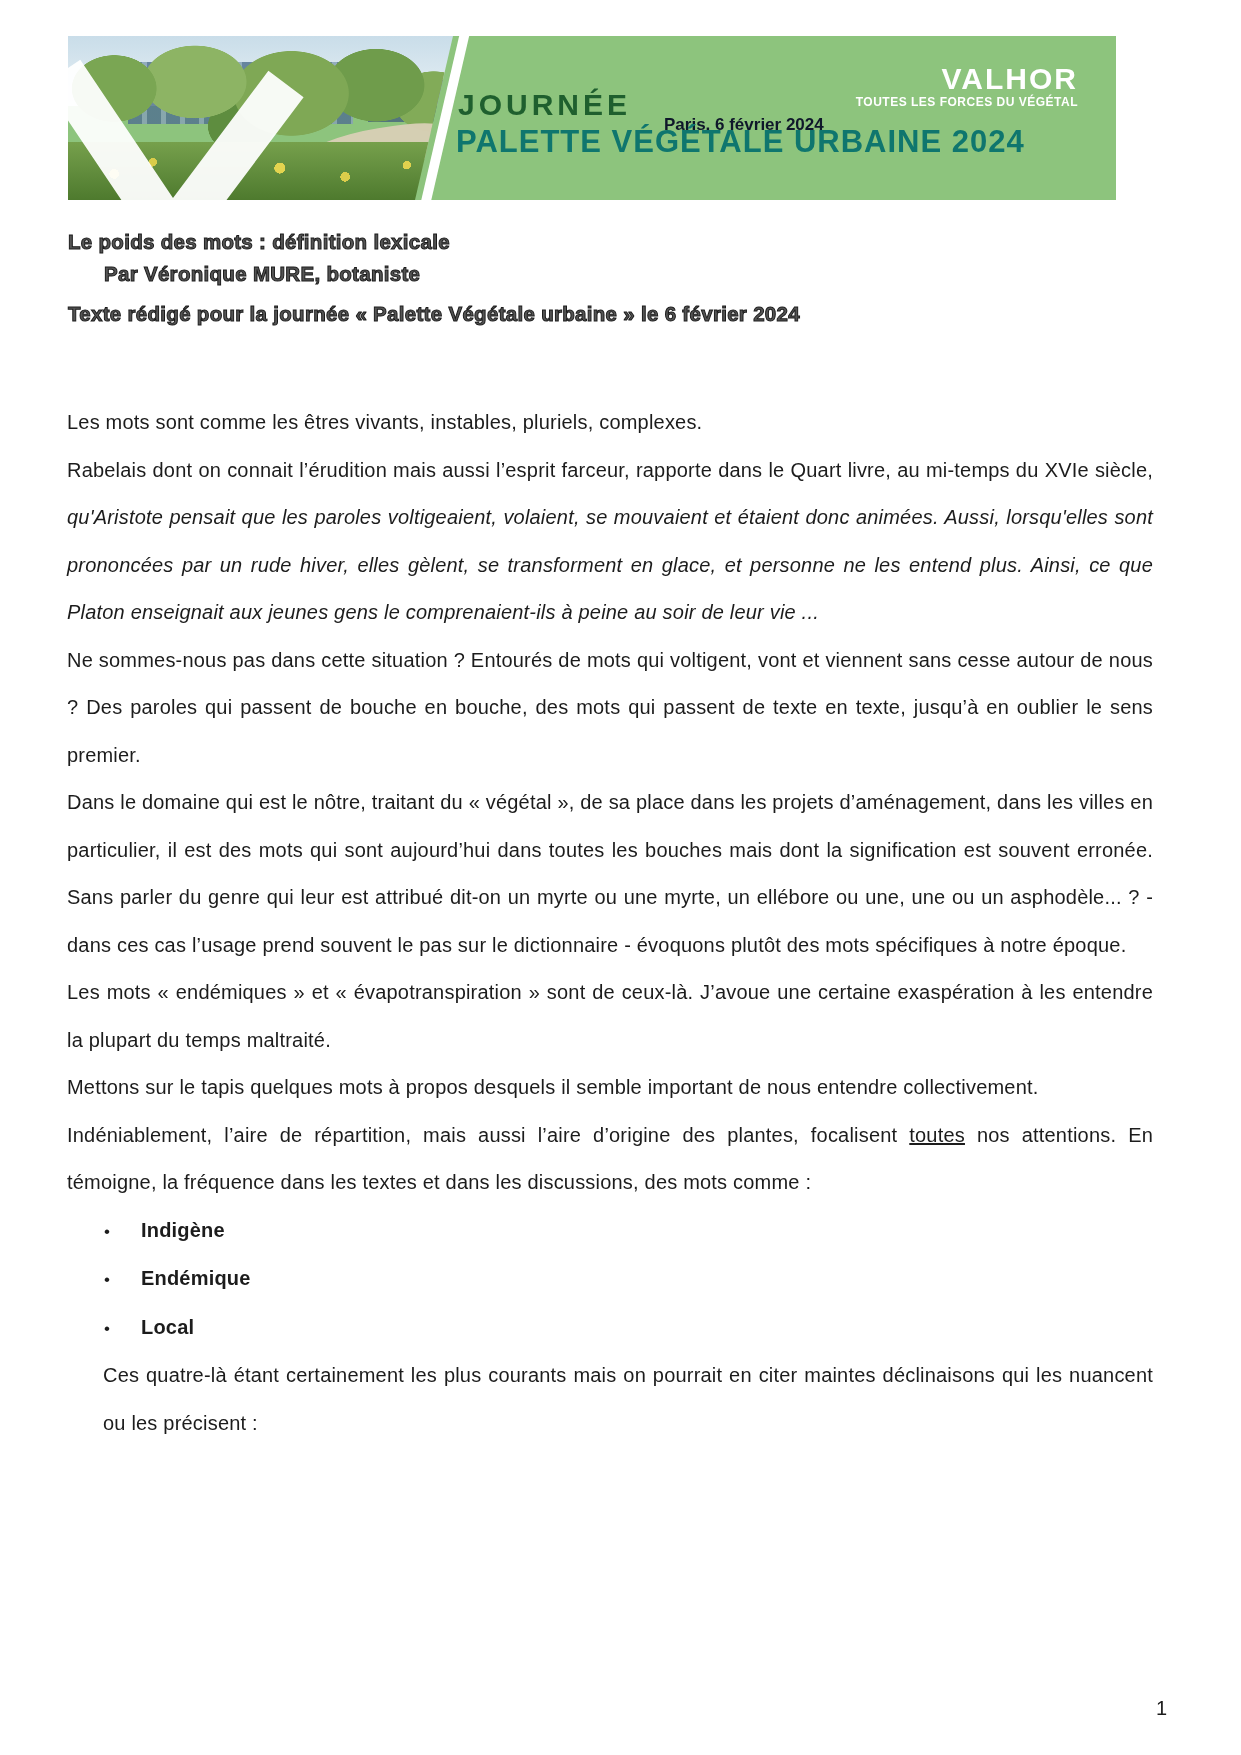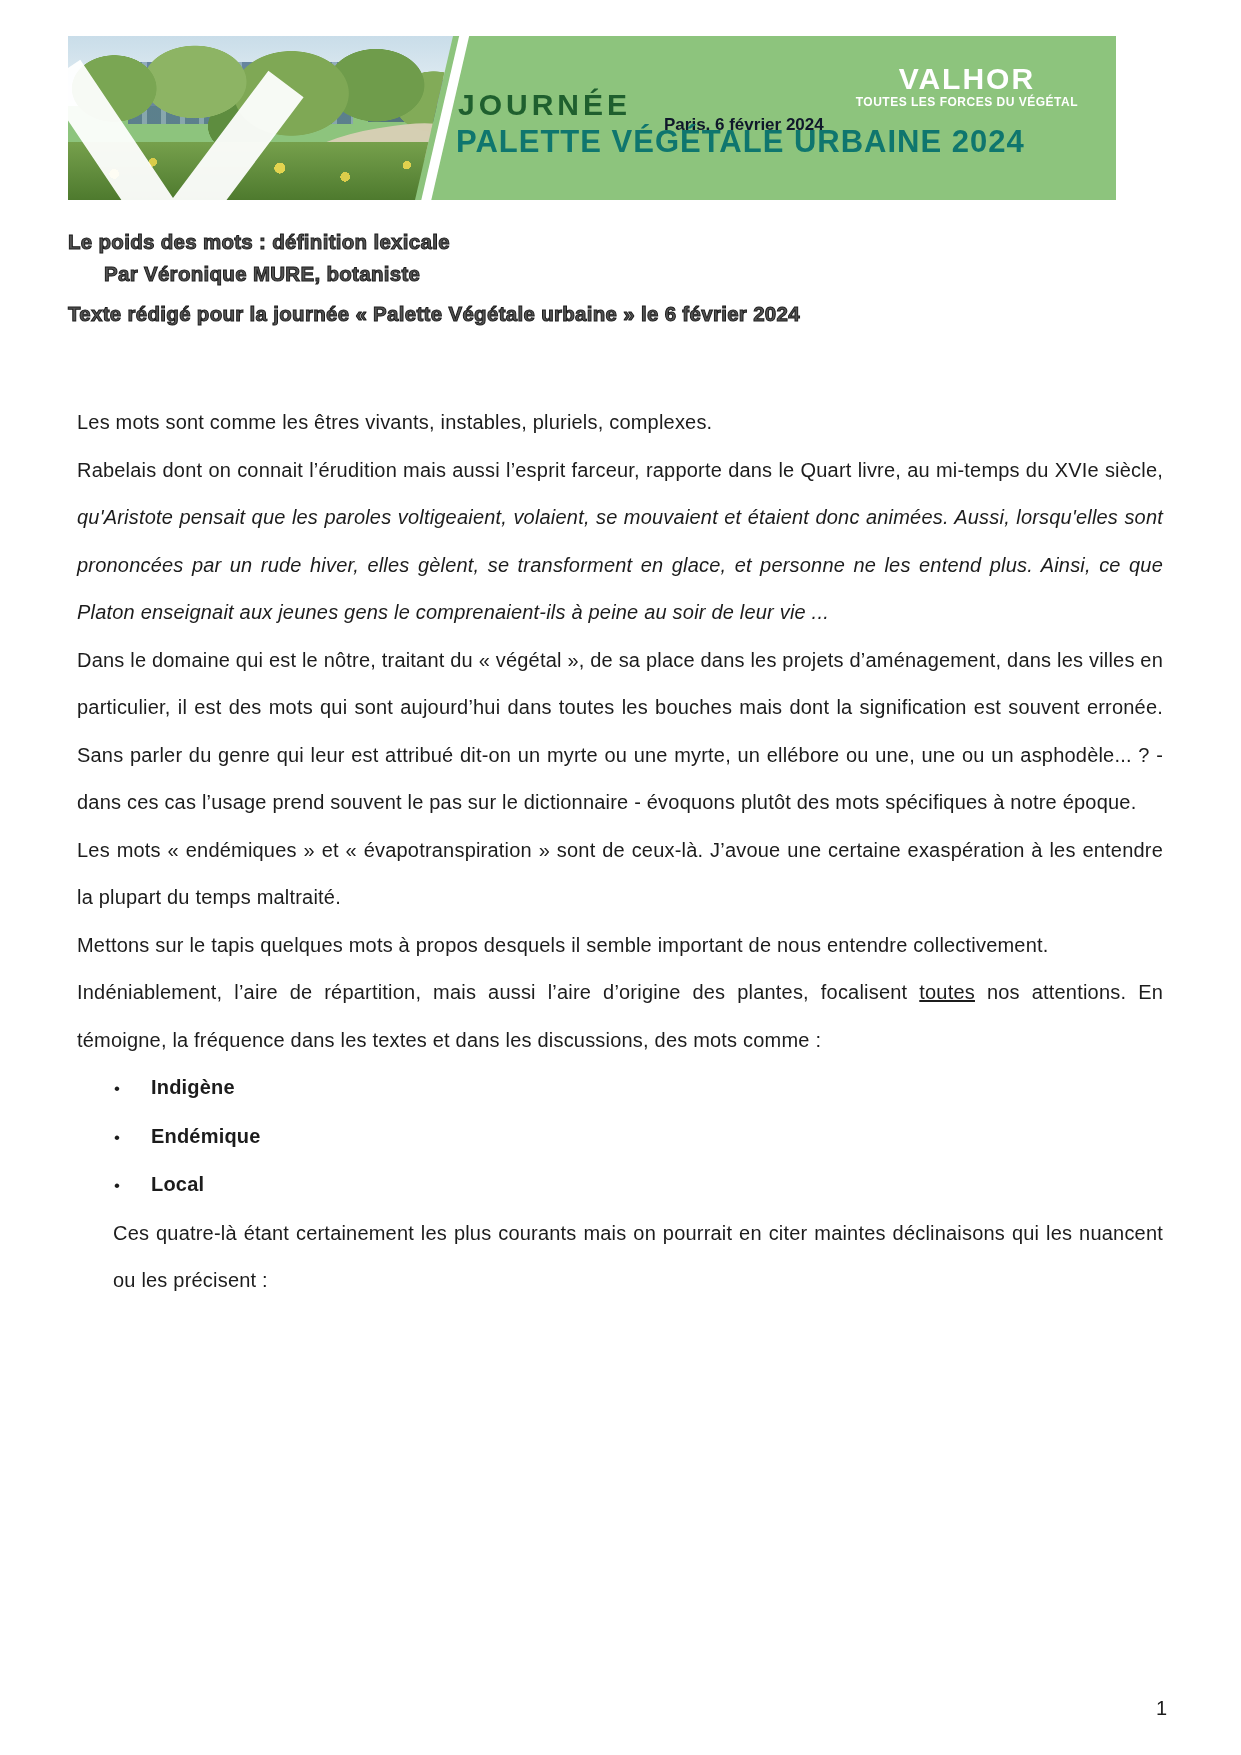--- a/index.html
+++ b/index.html
@@ -39,32 +39,32 @@
       radial-gradient(7px 7px at 88% 40%, #e0d24e 0 60%, transparent 61%),
       linear-gradient(#76a04c,#4e7a2e);}
   .v-mark{position:absolute;left:-14px;top:18px;width:250px;height:170px;}
   .boundary-stripe{position:absolute;left:372px;top:-6px;width:10px;height:178px;background:#ffffff;
                    transform:skewX(-13deg);}
   .journee{position:absolute;left:390px;top:52px;font-size:30px;font-weight:600;
            letter-spacing:4px;color:#1f5f2e;}
   .paris-date{position:absolute;left:596px;top:79px;font-size:17px;font-weight:600;color:#0f172a;}
   .palette-title{position:absolute;left:388px;top:88px;font-size:31px;font-weight:800;
                  letter-spacing:1px;color:#0f766e;white-space:nowrap;}
-  .valhor{position:absolute;right:38px;top:28px;text-align:center;color:#ffffff;}
+  .valhor{position:absolute;right:38px;top:28px;text-align:right;color:#ffffff;}
   .valhor-name{font-size:30px;font-weight:800;letter-spacing:2px;line-height:30px;}
   .valhor-tagline{font-size:12px;font-weight:700;letter-spacing:.5px;margin-top:1px;}
 
   
   .hollow{font-weight:700;color:#555555;-webkit-text-stroke:1px #1a1a1a;letter-spacing:.3px;}
   .doc-title-1{position:absolute;left:68px;top:230px;font-size:20.5px;}
   .doc-title-2{position:absolute;left:68px;top:262px;font-size:20.5px;padding-left:36px;}
   .doc-subtitle{position:absolute;left:68px;top:302px;font-size:20.5px;}
 
   
-  .body-text{position:absolute;left:77px;top:399px;width:1086px;font-size:20px;
+  .body-text{position:absolute;left:67px;top:399px;width:1086px;font-size:20px;
              line-height:47.5px;color:#1c1c1c;text-align:justify;letter-spacing:.2px;}
   .body-text p{margin:0;}
   .r-normal{}
   .r-italic{font-style:italic;}
   .r-underline{text-decoration:underline;}
   p.bullet{text-align:left;padding-left:37px;}
   .dot{display:inline-block;width:37px;font-size:17px;}
   .b-label{font-weight:600;}
   p.indent{padding-left:36px;}
 
@@ -104,20 +104,21 @@
     </div>
   </div>
 
   <div class="doc-title-1 hollow">Le poids des mots : définition lexicale</div>
   <div class="doc-title-2 hollow">Par Véronique MURE, botaniste</div>
   <div class="doc-subtitle hollow">Texte rédigé pour la journée « Palette Végétale urbaine » le 6 février 2024</div>
 
   <div class="body-text">
       <p class="paragraph"><span class="r-normal">Les mots sont comme les êtres vivants, instables, pluriels, complexes.</span></p>
       <p class="paragraph"><span class="r-normal">Rabelais dont on connait l’érudition mais aussi l’esprit farceur, rapporte dans le Quart livre, au mi-temps du XVIe siècle, </span><span class="r-italic">qu'Aristote pensait que les paroles voltigeaient, volaient, se mouvaient et étaient donc animées. Aussi, lorsqu'elles sont prononcées par un rude hiver, elles gèlent, se transforment en glace, et personne ne les entend plus. Ainsi, ce que Platon enseignait aux jeunes gens le comprenaient-ils à peine au soir de leur vie ...</span></p>
+      <p class="paragraph"><span class="r-normal">Ne sommes-nous pas dans cette situation ? Entourés de mots qui voltigent, vont et viennent sans cesse autour de nous ? Des paroles qui passent de bouche en bouche, des mots qui passent de texte en texte, jusqu’à en oublier le sens premier.</span></p>
       <p class="paragraph"><span class="r-normal">Dans le domaine qui est le nôtre, traitant du « végétal », de sa place dans les projets d’aménagement, dans les villes en particulier, il est des mots qui sont aujourd’hui dans toutes les bouches mais dont la signification est souvent erronée. Sans parler du genre qui leur est attribué dit-on un myrte ou une myrte, un ellébore ou une, une ou un asphodèle... ? - dans ces cas l’usage prend souvent le pas sur le dictionnaire - évoquons plutôt des mots spécifiques à notre époque.</span></p>
       <p class="paragraph"><span class="r-normal">Les mots « endémiques » et « évapotranspiration » sont de ceux-là. J’avoue une certaine exaspération à les entendre la plupart du temps maltraité.</span></p>
       <p class="paragraph"><span class="r-normal">Mettons sur le tapis quelques mots à propos desquels il semble important de nous entendre collectivement.</span></p>
       <p class="paragraph"><span class="r-normal">Indéniablement, l’aire de répartition, mais aussi l’aire d’origine des plantes, focalisent </span><span class="r-underline">toutes</span><span class="r-normal"> nos attentions. En témoigne, la fréquence dans les textes et dans les discussions, des mots comme :</span></p>
       <p class="bullet"><span class="dot">•</span><span class="b-label">Indigène</span></p>
       <p class="bullet"><span class="dot">•</span><span class="b-label">Endémique</span></p>
       <p class="bullet"><span class="dot">•</span><span class="b-label">Local</span></p>
       <p class="indent"><span class="r-normal">Ces quatre-là étant certainement les plus courants mais on pourrait en citer maintes déclinaisons qui les nuancent ou les précisent :</span></p>
     </div>
 

